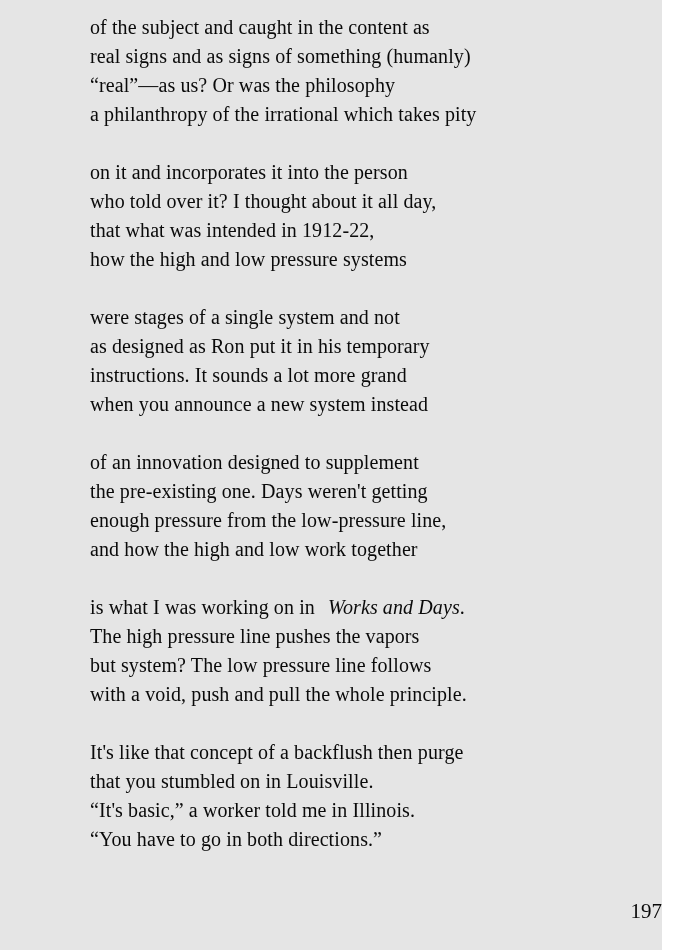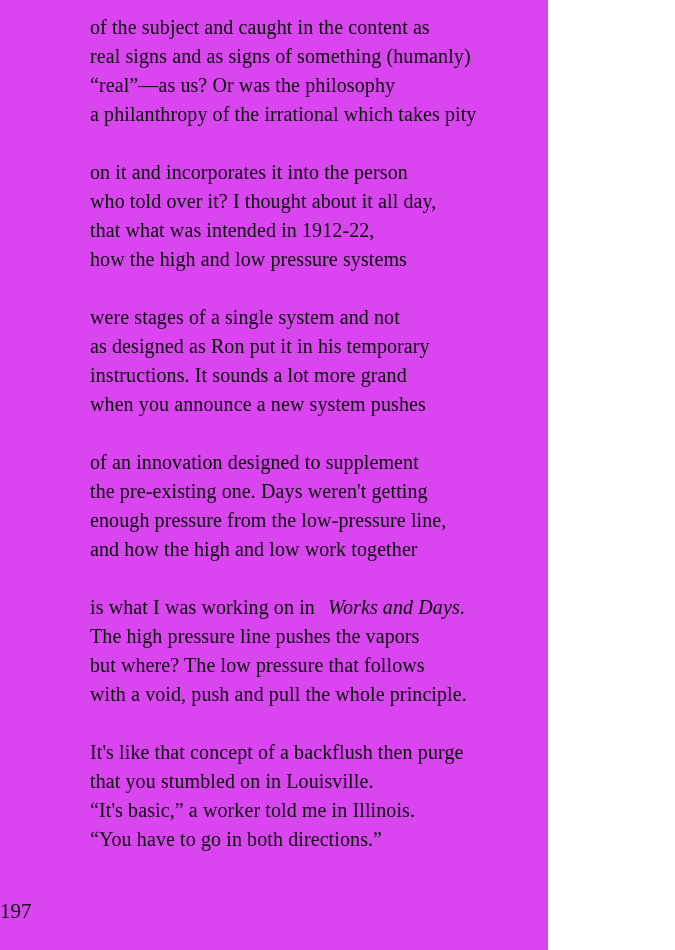--- a/index.html
+++ b/index.html
@@ -2,23 +2,23 @@
 <html><head>
 <meta charset="utf-8">
 <style>
   html, body {
     margin: 0;
     padding: 0;
     background: #ffffff;
   }
   .page {
     position: relative;
-    width: 548px;
+    width: 662px;
     height: 950px;
-    background: #d946ef;
+    background: #e5e5e5;
     color: #0a0a0a;
     font-family: "Liberation Serif", "DejaVu Serif", serif;
     overflow: hidden;
   }
   .poem {
     position: absolute;
     top: 13px;
     left: 90px;
     right: 30px;
   }
@@ -34,21 +34,21 @@
   }
   .line em {
     font-style: italic;
     margin-left: 8px;
   }
   .page-number {
     position: absolute;
     top: 898px;
     left: 0;
     width: 100%;
-    text-align: left;
+    text-align: right;
     font-size: 21px;
     line-height: 26px;
   }
 </style>
 </head>
 <body>
 
 <div class="page">
 
   <div class="poem">
@@ -64,34 +64,34 @@
       <p class="line">on it and incorporates it into the person</p>
       <p class="line">who told over it? I thought about it all day,</p>
       <p class="line">that what was intended in 1912-22,</p>
       <p class="line">how the high and low pressure systems</p>
     </div>
 
     <div class="stanza">
       <p class="line">were stages of a single system and not</p>
       <p class="line">as designed as Ron put it in his temporary</p>
       <p class="line">instructions. It sounds a lot more grand</p>
-      <p class="line">when you announce a new system pushes</p>
+      <p class="line">when you announce a new system instead</p>
     </div>
 
     <div class="stanza">
       <p class="line">of an innovation designed to supplement</p>
       <p class="line">the pre-existing one. Days weren't getting</p>
       <p class="line">enough pressure from the low-pressure line,</p>
       <p class="line">and how the high and low work together</p>
     </div>
 
     <div class="stanza">
       <p class="line"><span>is what I was working on in </span><em>Works and Days</em><span>.</span></p>
       <p class="line">The high pressure line pushes the vapors</p>
-      <p class="line">but where? The low pressure that follows</p>
+      <p class="line">but system? The low pressure line follows</p>
       <p class="line">with a void, push and pull the whole principle.</p>
     </div>
 
     <div class="stanza">
       <p class="line">It's like that concept of a backflush then purge</p>
       <p class="line">that you stumbled on in Louisville.</p>
       <p class="line">“It's basic,” a worker told me in Illinois.</p>
       <p class="line">“You have to go in both directions.”</p>
     </div>
 

